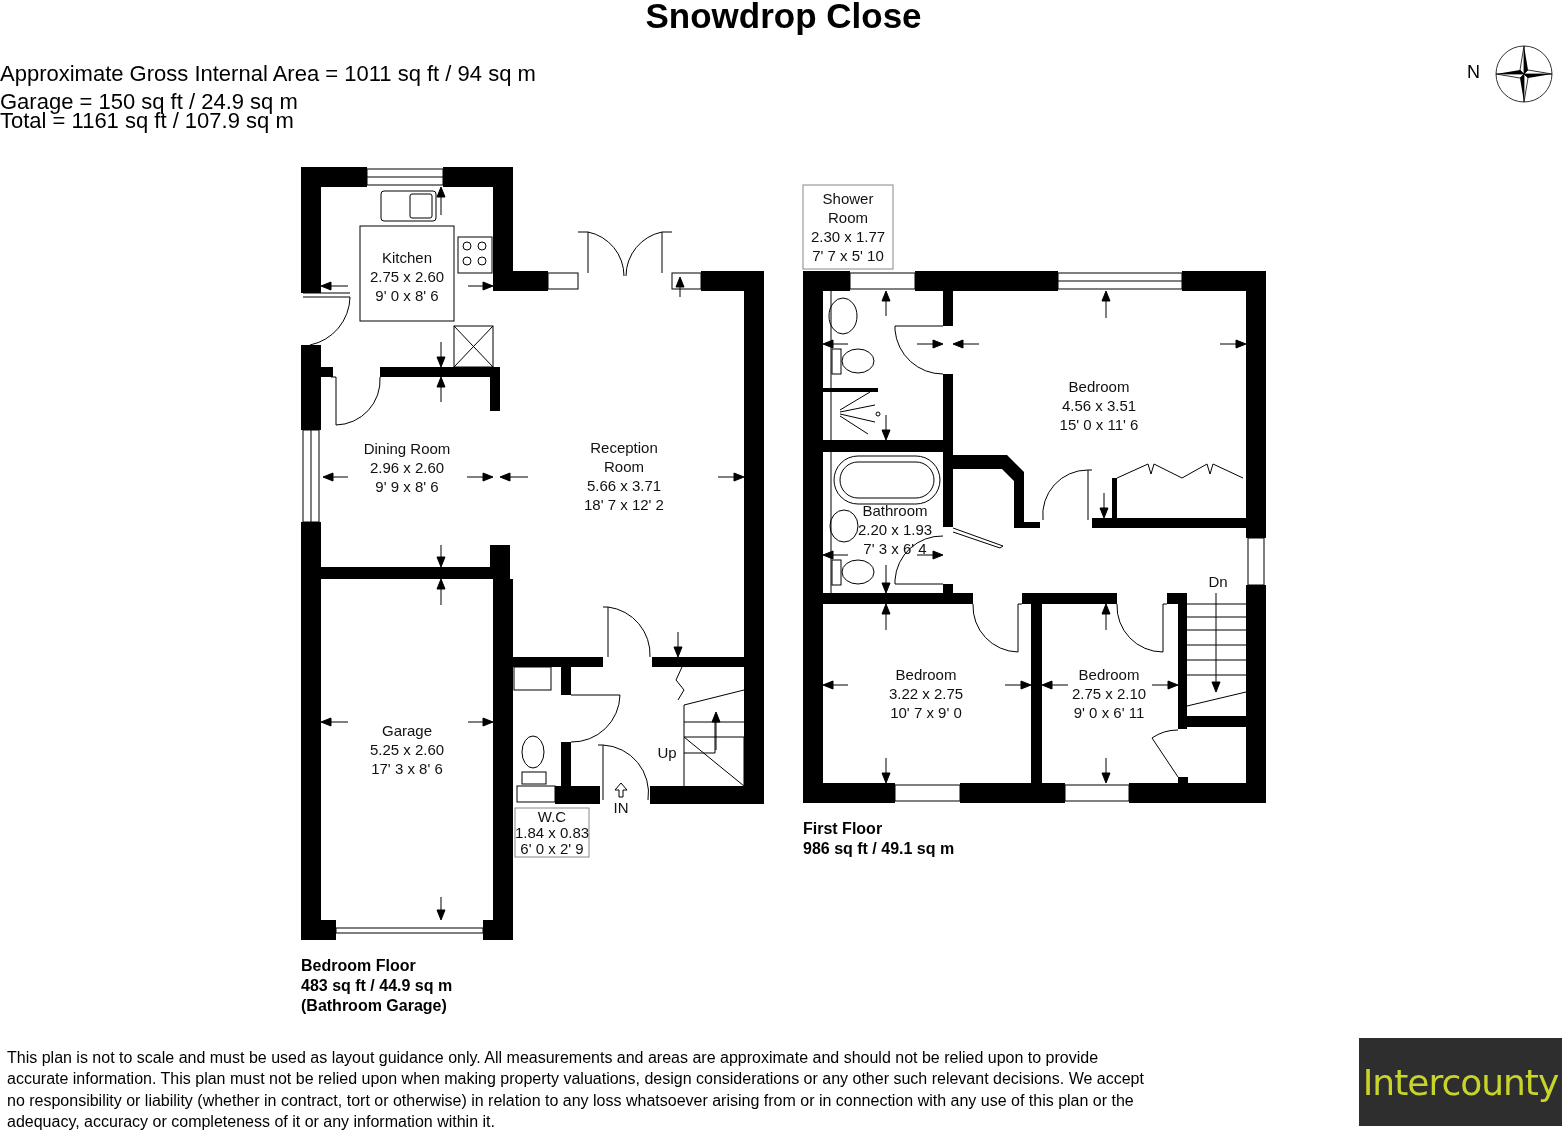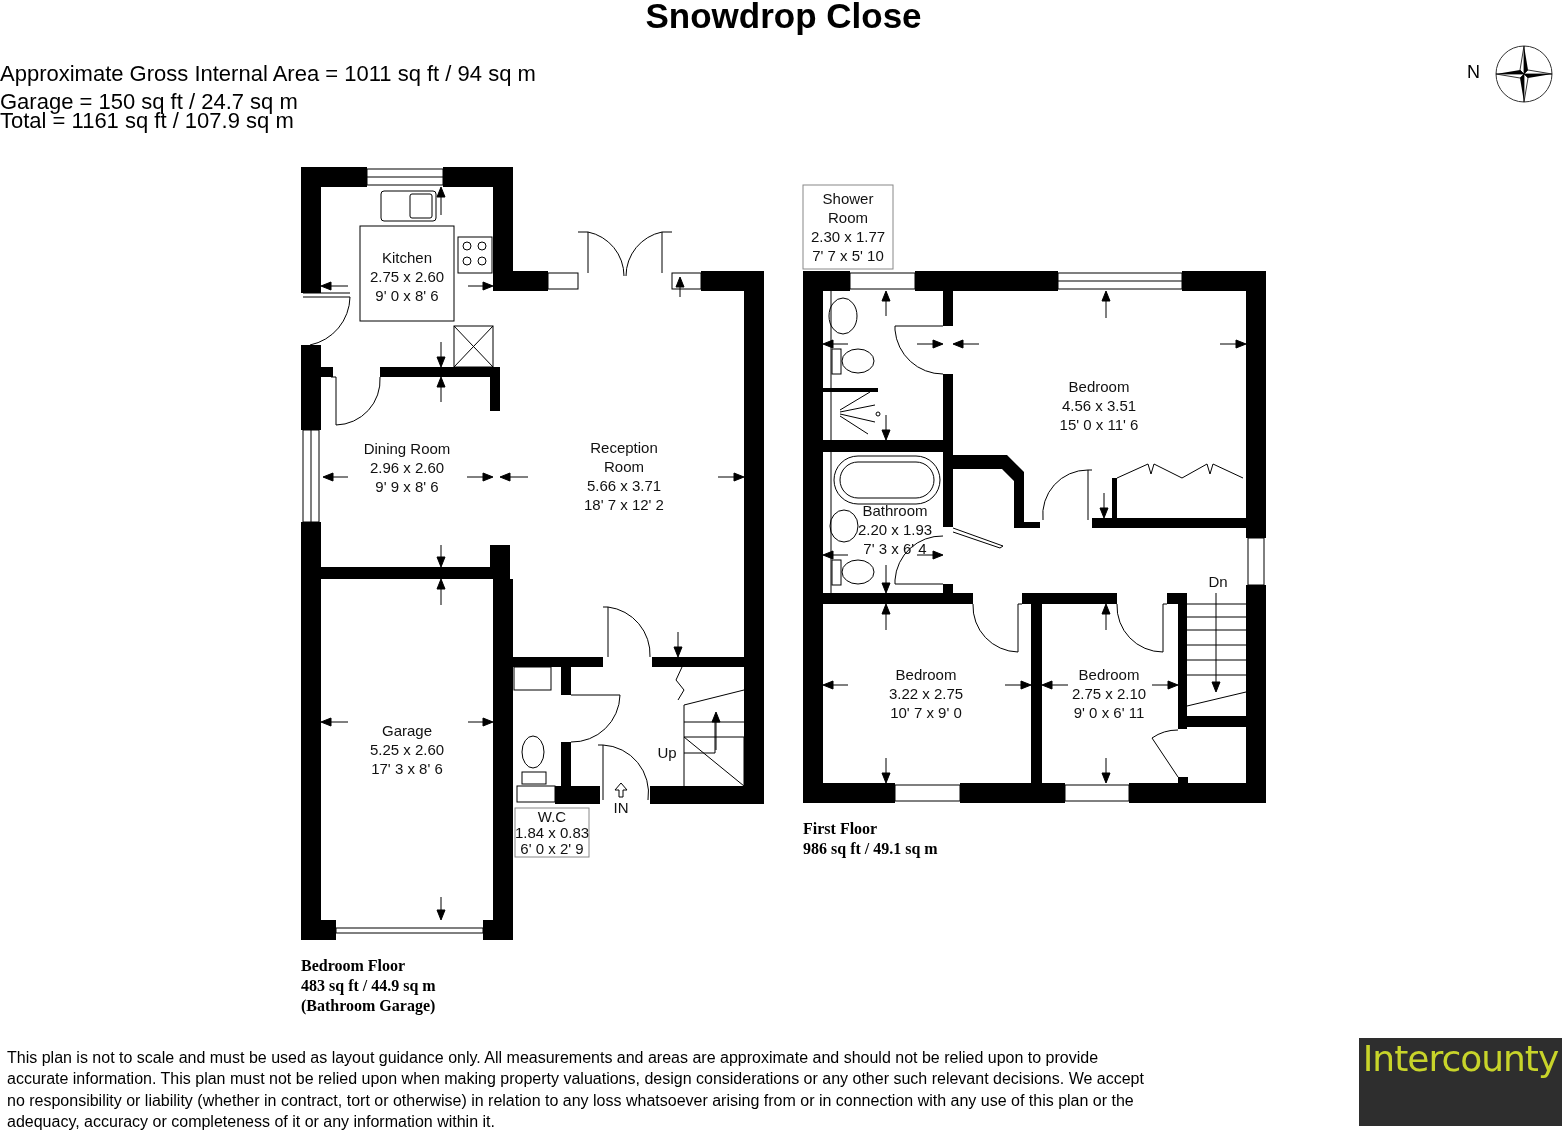--- a/index.html
+++ b/index.html
@@ -2,32 +2,32 @@
 <html><head>
 <meta charset="utf-8">
 <style>
   html, body { margin:0; padding:0; background:#ffffff; }
   body { width:1567px; height:1136px; position:relative; overflow:hidden; font-family:"Liberation Sans", sans-serif; color:#000; }
   .title { position:absolute; left:0; width:1567px; top:-4px; text-align:center; font-size:35px; font-weight:bold; }
   .area-line { position:absolute; left:0; width:1400px; text-align:left; font-size:22px; }
   .compass { position:absolute; left:1465px; top:44px; width:90px; height:60px; }
   .compass-n { position:absolute; left:1467px; top:62px; font-size:18px; }
   .plan { position:absolute; left:0; top:0; }
-  .floor-label { position:absolute; font-size:16px; font-weight:bold; line-height:20px;font-family:Liberation Serif, serif; }
+  .floor-label { position:absolute; font-size:16px; font-weight:bold; line-height:20px; }
   .disclaimer { position:absolute; left:7px; top:1047px; width:1140px; font-size:16px; line-height:21.3px; }
-  .logo { position:absolute; left:1359px; top:1038px; width:203px; height:88px; background:#2e2e2e; display:flex; align-items:flex-start; justify-content:center; }
+  .logo { position:absolute; left:1359px; top:1038px; width:203px; height:88px; background:#2e2e2e; display:flex; align-items:center; justify-content:center; }
   .logo span { color:#c8d42a; font-size:36px; font-family:"DejaVu Sans", sans-serif; letter-spacing:-1px; }
   svg text { font-family:"Liberation Sans", sans-serif; font-size:15px; fill:#111; }
 </style>
 </head>
 <body>
 
 <div class="title">Snowdrop Close</div>
 <div class="area-line" style="top:61px">Approximate Gross Internal Area = 1011 sq ft / 94 sq m</div>
-<div class="area-line" style="top:89px">Garage = 150 sq ft / 24.7 sq m</div>
+<div class="area-line" style="top:89px">Garage = 150 sq ft / 24.9 sq m</div>
 <div class="area-line" style="top:108px">Total = 1161 sq ft / 107.9 sq m</div>
 
 <div class="compass-n">N</div>
 <svg class="compass" viewBox="0 0 90 60" width="90" height="60">
   <circle cx="59" cy="30" r="28" fill="none" stroke="#333" stroke-width="1"></circle>
   <polygon points="59,2 63,26 59,30" fill="#000"></polygon>
   <polygon points="59,2 55,26 59,30" fill="#fff" stroke="#000" stroke-width="0.8"></polygon>
   <polygon points="87,30 63,34 59,30" fill="#000"></polygon>
   <polygon points="87,30 63,26 59,30" fill="#fff" stroke="#000" stroke-width="0.8"></polygon>
   <polygon points="59,58 55,34 59,30" fill="#000"></polygon>

